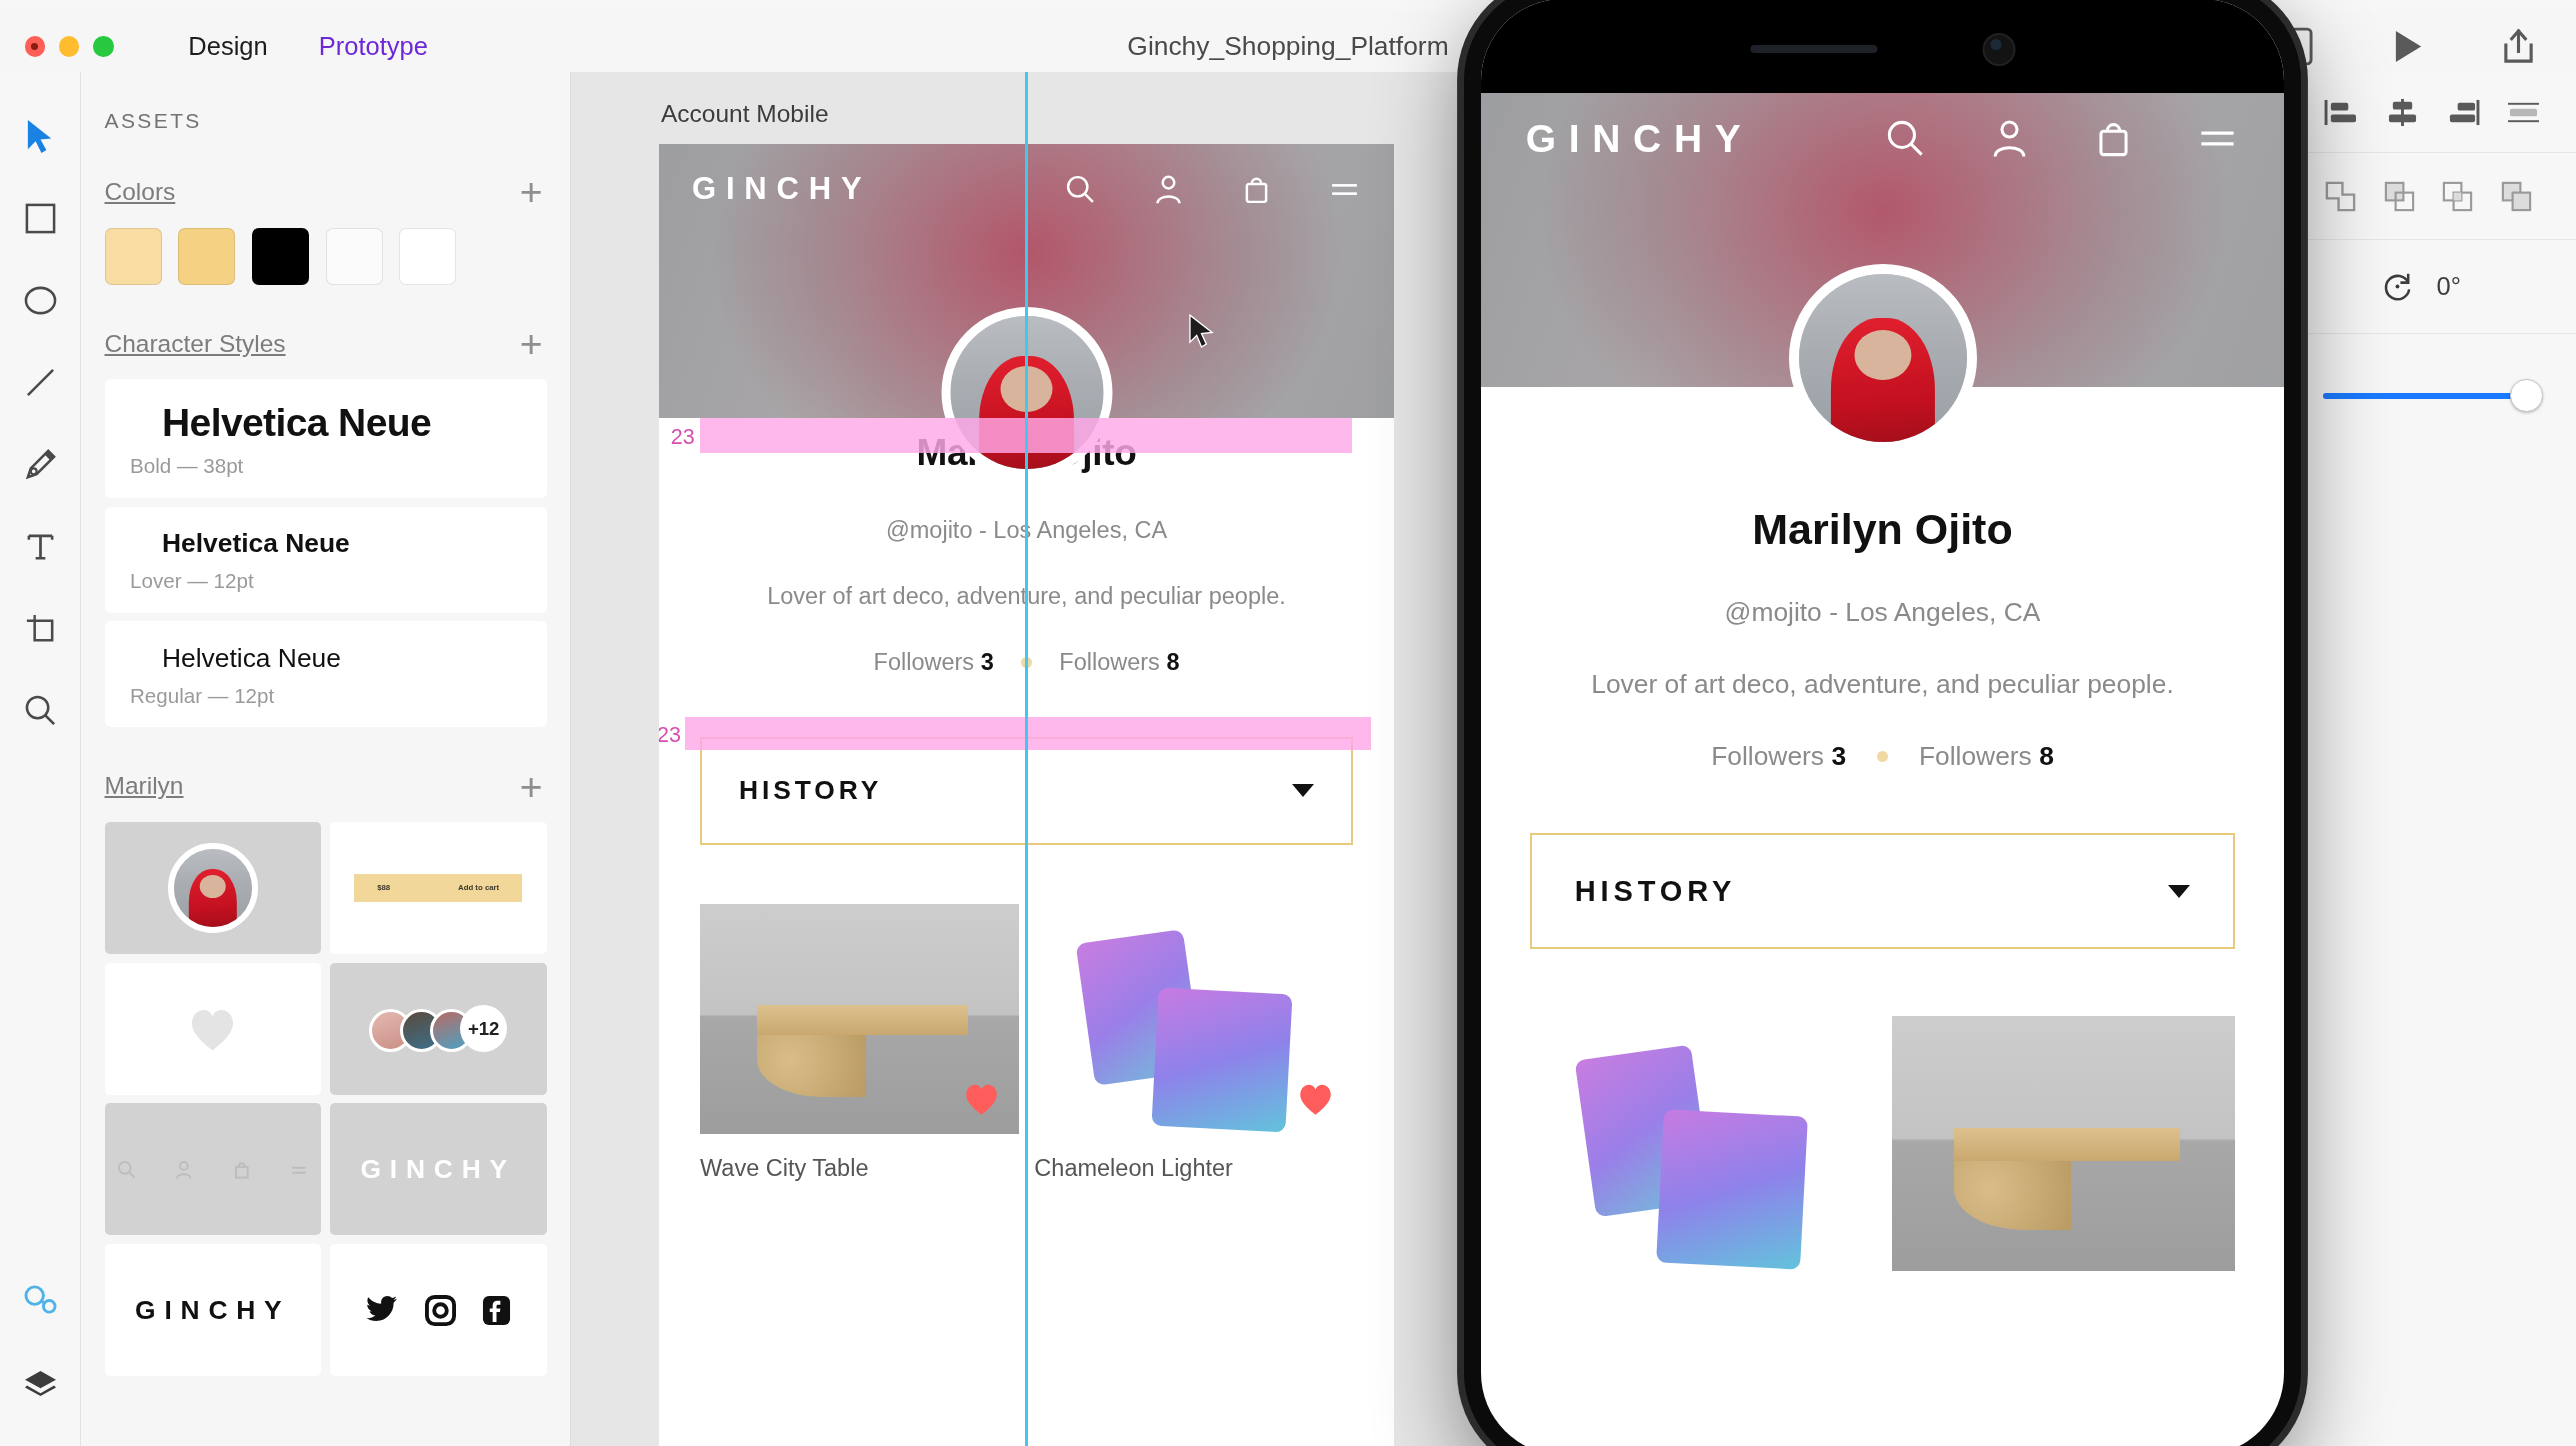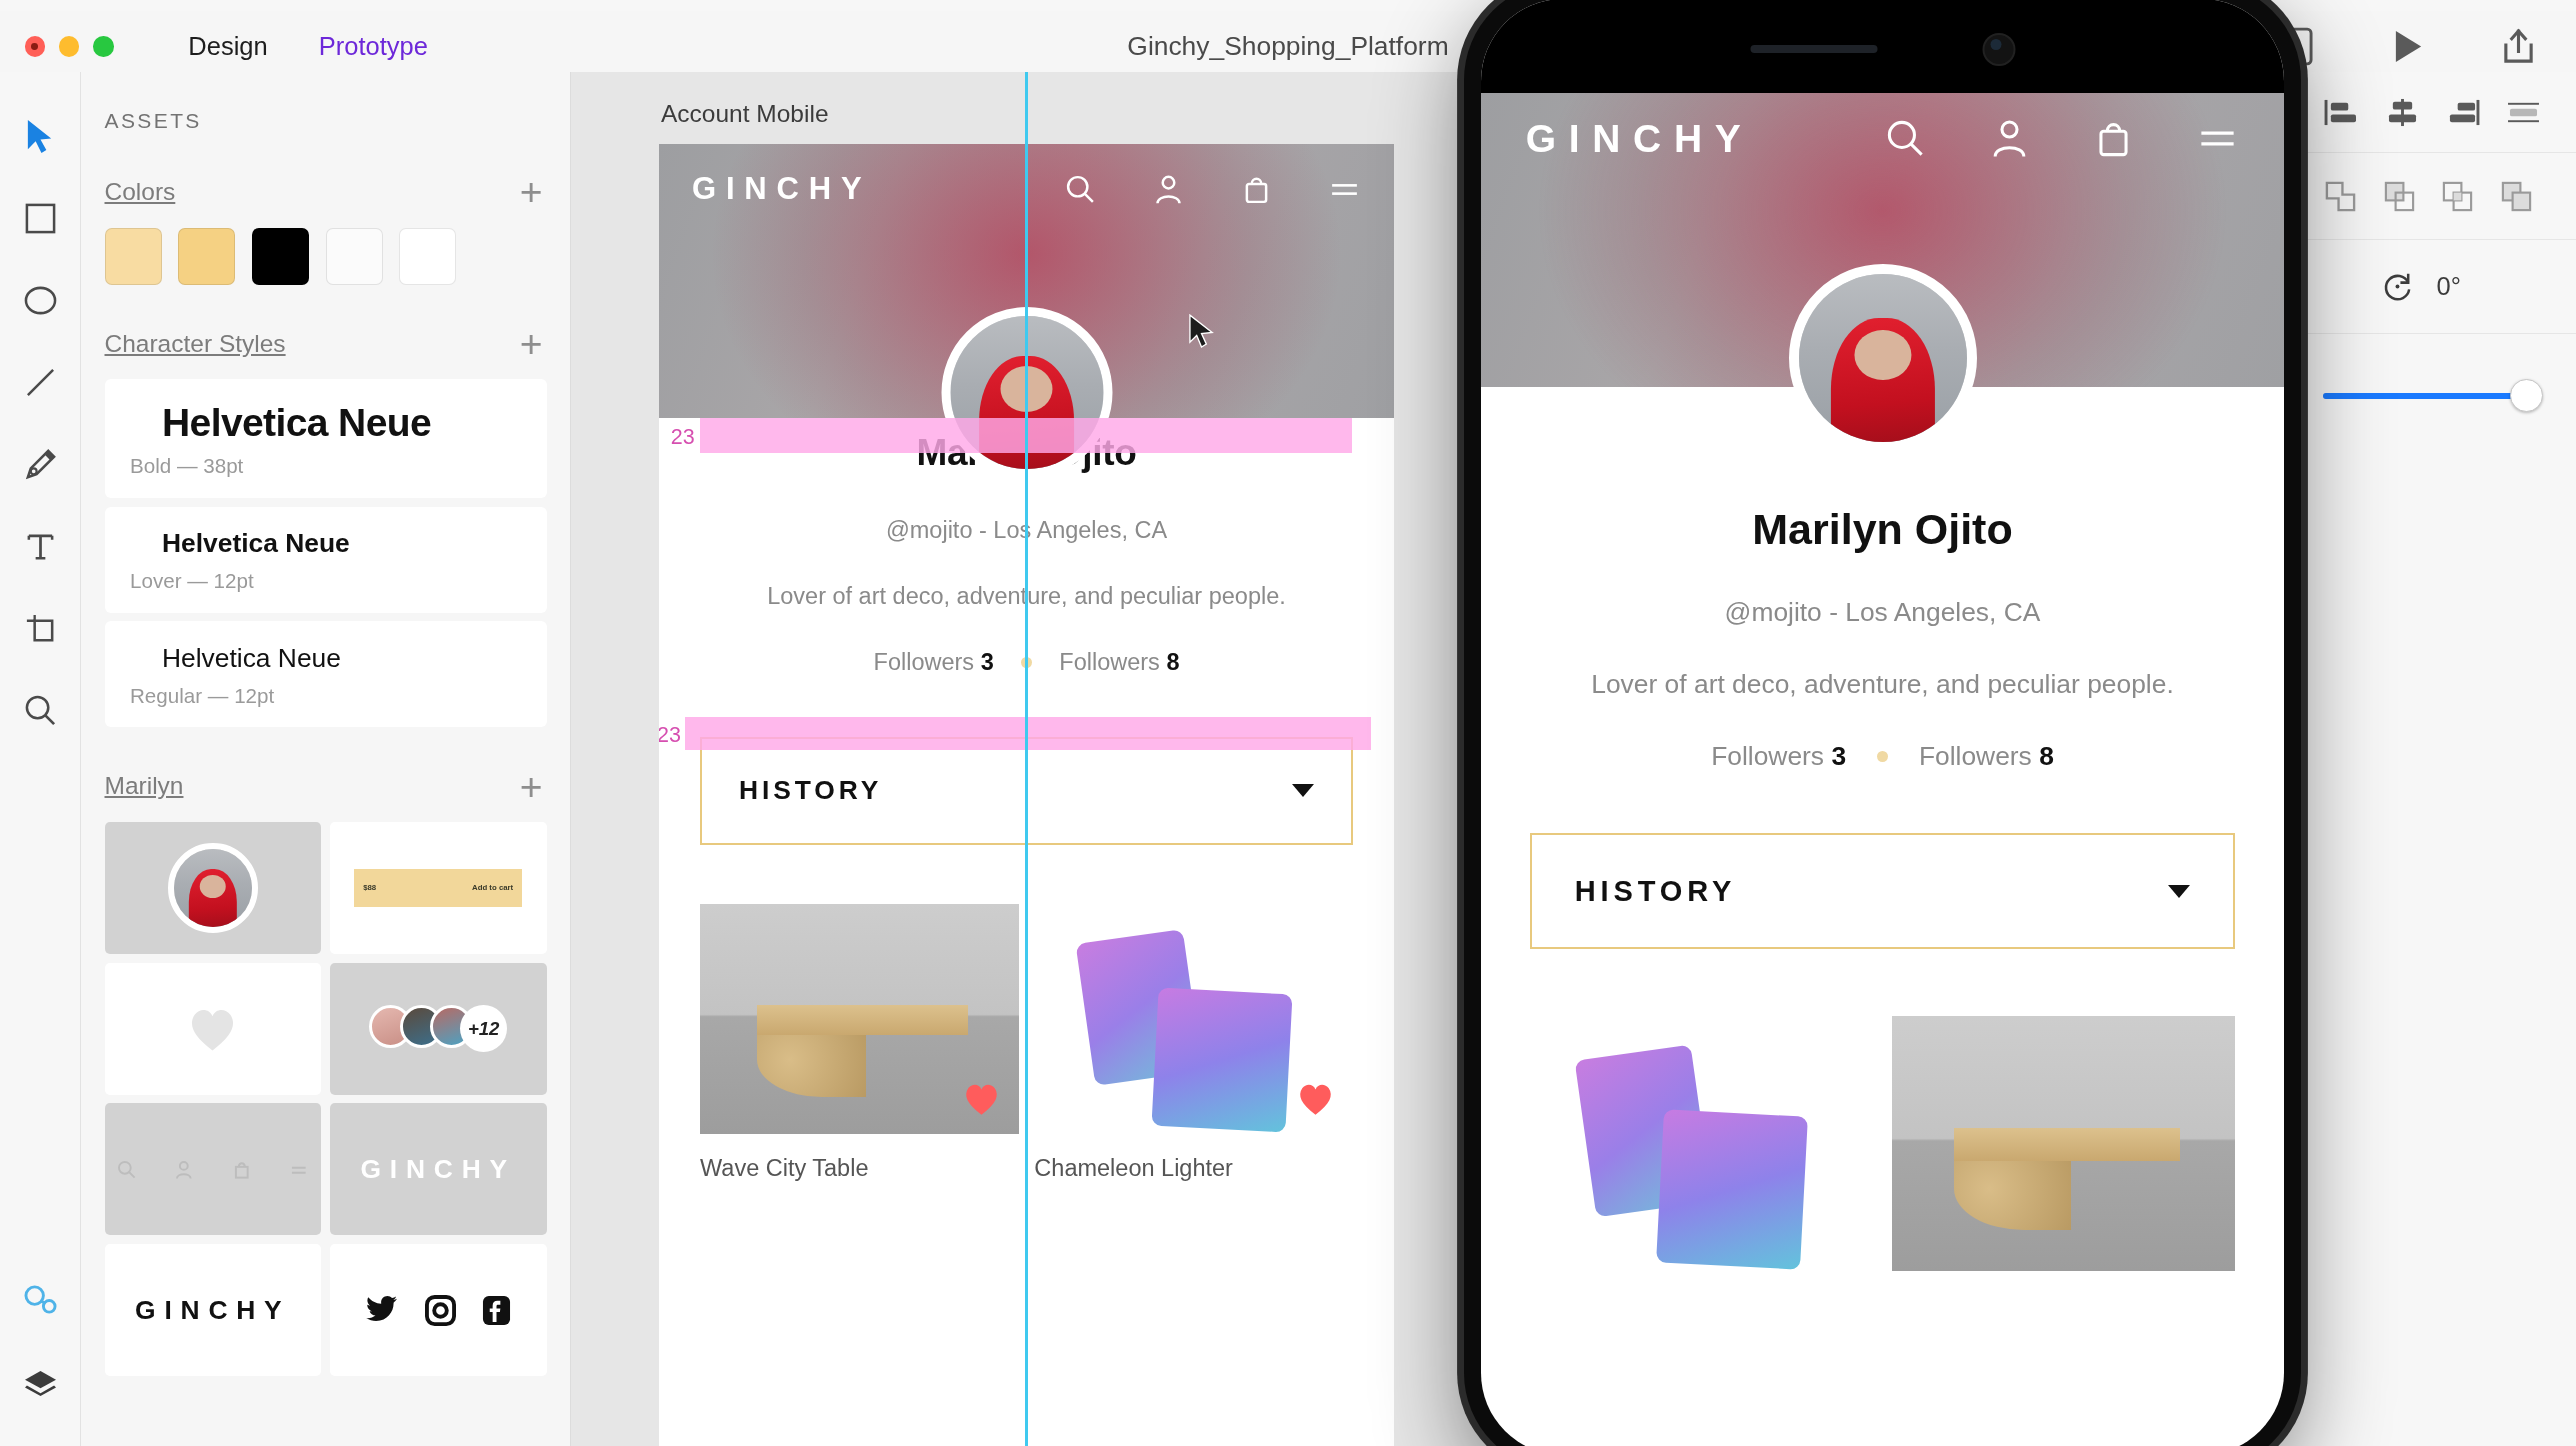--- a/index.html
+++ b/index.html
@@ -89,27 +89,27 @@
     content:""; position:absolute; left:50%; top:26%; transform:translateX(-50%);
     width:62%; height:92%; border-radius:46% 46% 18% 18%;
     background:linear-gradient(175deg,#e2202f 0%,#c3101f 55%,#8e0d18 100%);
   }
   .avatar-img::after {
     content:""; position:absolute; left:50%; top:33%; transform:translateX(-50%);
     width:34%; height:30%; border-radius:50%;
     background:#d9b49c;
   }
 
-  .cart-pill { width:168px; height:38px; background:#f2d79a; display:flex; align-items:center; justify-content:space-between; padding:0 9px; }
+  .cart-pill { width:168px; height:28px; background:#f2d79a; display:flex; align-items:center; justify-content:space-between; padding:0 23px; }
   .cart-pill span { font-size:7.8px; color:#3a3a2a; font-weight:bold; }
 
   .heart-gray { width:53px; height:47px; color:#e4e4e4; }
   .heart-red { color:#ff5c5c; }
 
-  .stack { display:flex; align-items:flex-start;font-style:italic; }
+  .stack { display:flex; align-items:flex-end; }
   .st-av { width:43px; height:43px; border-radius:50%; border:3.9px solid #fff; margin-left:-12.7px; overflow:hidden; }
   .st-av:first-child { margin-left:0; }
   .st-more { width:47px; height:47px; border-radius:50%; background:#fff; margin-left:-12.7px; display:flex; align-items:center; justify-content:center; font-size:18.6px; color:#222; font-weight:600; }
 
   .mini-icons { display:flex; gap:38px; color:#bdbdbd; }
   .ginchy-mark { font-size:26.4px; letter-spacing:8.8px; font-weight:600; }
   .ginchy-mark.w { color:#ffffff; }
   .ginchy-mark.b { color:#111111; }
   .social { display:flex; gap:26.4px; color:#111; }
 

